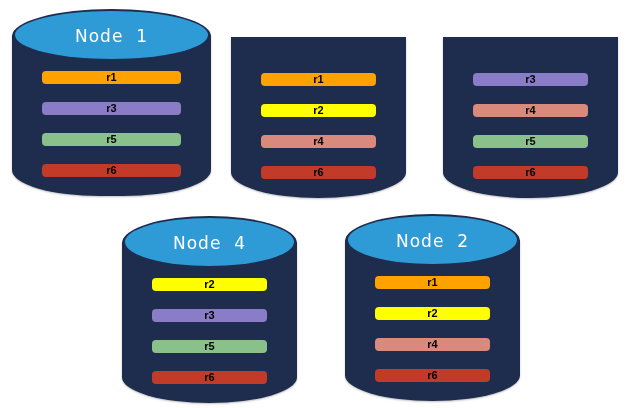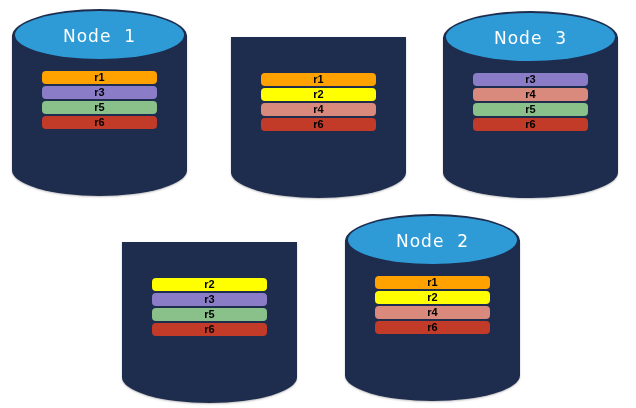--- a/index.html
+++ b/index.html
@@ -5,21 +5,21 @@
   html, body { margin: 0; padding: 0; background: #ffffff; }
   .stage {
     position: relative;
     width: 636px;
     height: 408px;
     background: #ffffff;
     overflow: hidden;
     font-family: "Liberation Sans", sans-serif;
   }
   .cylinder { position: absolute; width: 175px; height: 187px; }
-  .pos-n1 { left: 12px;  top: 9px;  }
+  .pos-n1 { left: 12px;  top: 9px; padding-left: 24px;  }
   .pos-n2 { left: 231px; top: 11px; }
   .pos-n3 { left: 443px; top: 11px; }
   .pos-n4 { left: 122px; top: 216px; }
   .pos-n5 { left: 345px; top: 214px; }
 
   .cyl-body {
     position: absolute; left: 0; right: 0; top: 26px; bottom: 0;
     border-radius: 0 0 88px 88px / 0 0 26px 26px;
     box-shadow: 0 1px 2px rgba(0,0,0,0.25);
   }
@@ -35,21 +35,21 @@
   .cyl-title {
     color: #ffffff;
     font-family: "DejaVu Sans", sans-serif;
     font-size: 17px;
     letter-spacing: 1px;
     white-space: pre;
     margin-top: 2px;
   }
   .bars {
     position: absolute; top: 62px; left: 30px; right: 30px;
-    display: flex; flex-direction: column; gap: 2px;
+    display: flex; flex-direction: column; gap: 18px;
   }
   .bar {
     height: 13px;
     border-radius: 4px;
     display: flex; align-items: center; justify-content: center;
   }
   .bar span {
     color: #000000;
     font-family: "Liberation Sans", sans-serif;
     font-size: 11px;
@@ -98,43 +98,43 @@
           <span>r4</span>
         </div>
       <div class="bar" style="background-color: rgb(194, 58, 40);">
           <span>r6</span>
         </div>
     </div>
   </div>
 
   <div class="cylinder pos-n3">
     <div class="cyl-body" style="background-color: rgb(30, 44, 78);"></div>
-    <div class="cyl-top" style="background-color: rgb(30, 44, 78);">
-      <div class="cyl-top-inner" style="background-color: rgb(46, 155, 214);">
-        <span class="cyl-title">Node  3</span>
-      </div>
-    </div>
     <div class="bars">
       <div class="bar" style="background-color: rgb(138, 124, 198);">
           <span>r3</span>
         </div>
       <div class="bar" style="background-color: rgb(217, 138, 124);">
           <span>r4</span>
         </div>
       <div class="bar" style="background-color: rgb(138, 192, 137);">
           <span>r5</span>
         </div>
       <div class="bar" style="background-color: rgb(194, 58, 40);">
           <span>r6</span>
         </div>
     </div>
   </div>
 
   <div class="cylinder pos-n4">
     <div class="cyl-body" style="background-color: rgb(30, 44, 78);"></div>
+    <div class="cyl-top" style="background-color: rgb(30, 44, 78);">
+      <div class="cyl-top-inner" style="background-color: rgb(46, 155, 214);">
+        <span class="cyl-title">Node  4</span>
+      </div>
+    </div>
     <div class="bars">
       <div class="bar" style="background-color: rgb(255, 255, 0);">
           <span>r2</span>
         </div>
       <div class="bar" style="background-color: rgb(138, 124, 198);">
           <span>r3</span>
         </div>
       <div class="bar" style="background-color: rgb(138, 192, 137);">
           <span>r5</span>
         </div>

